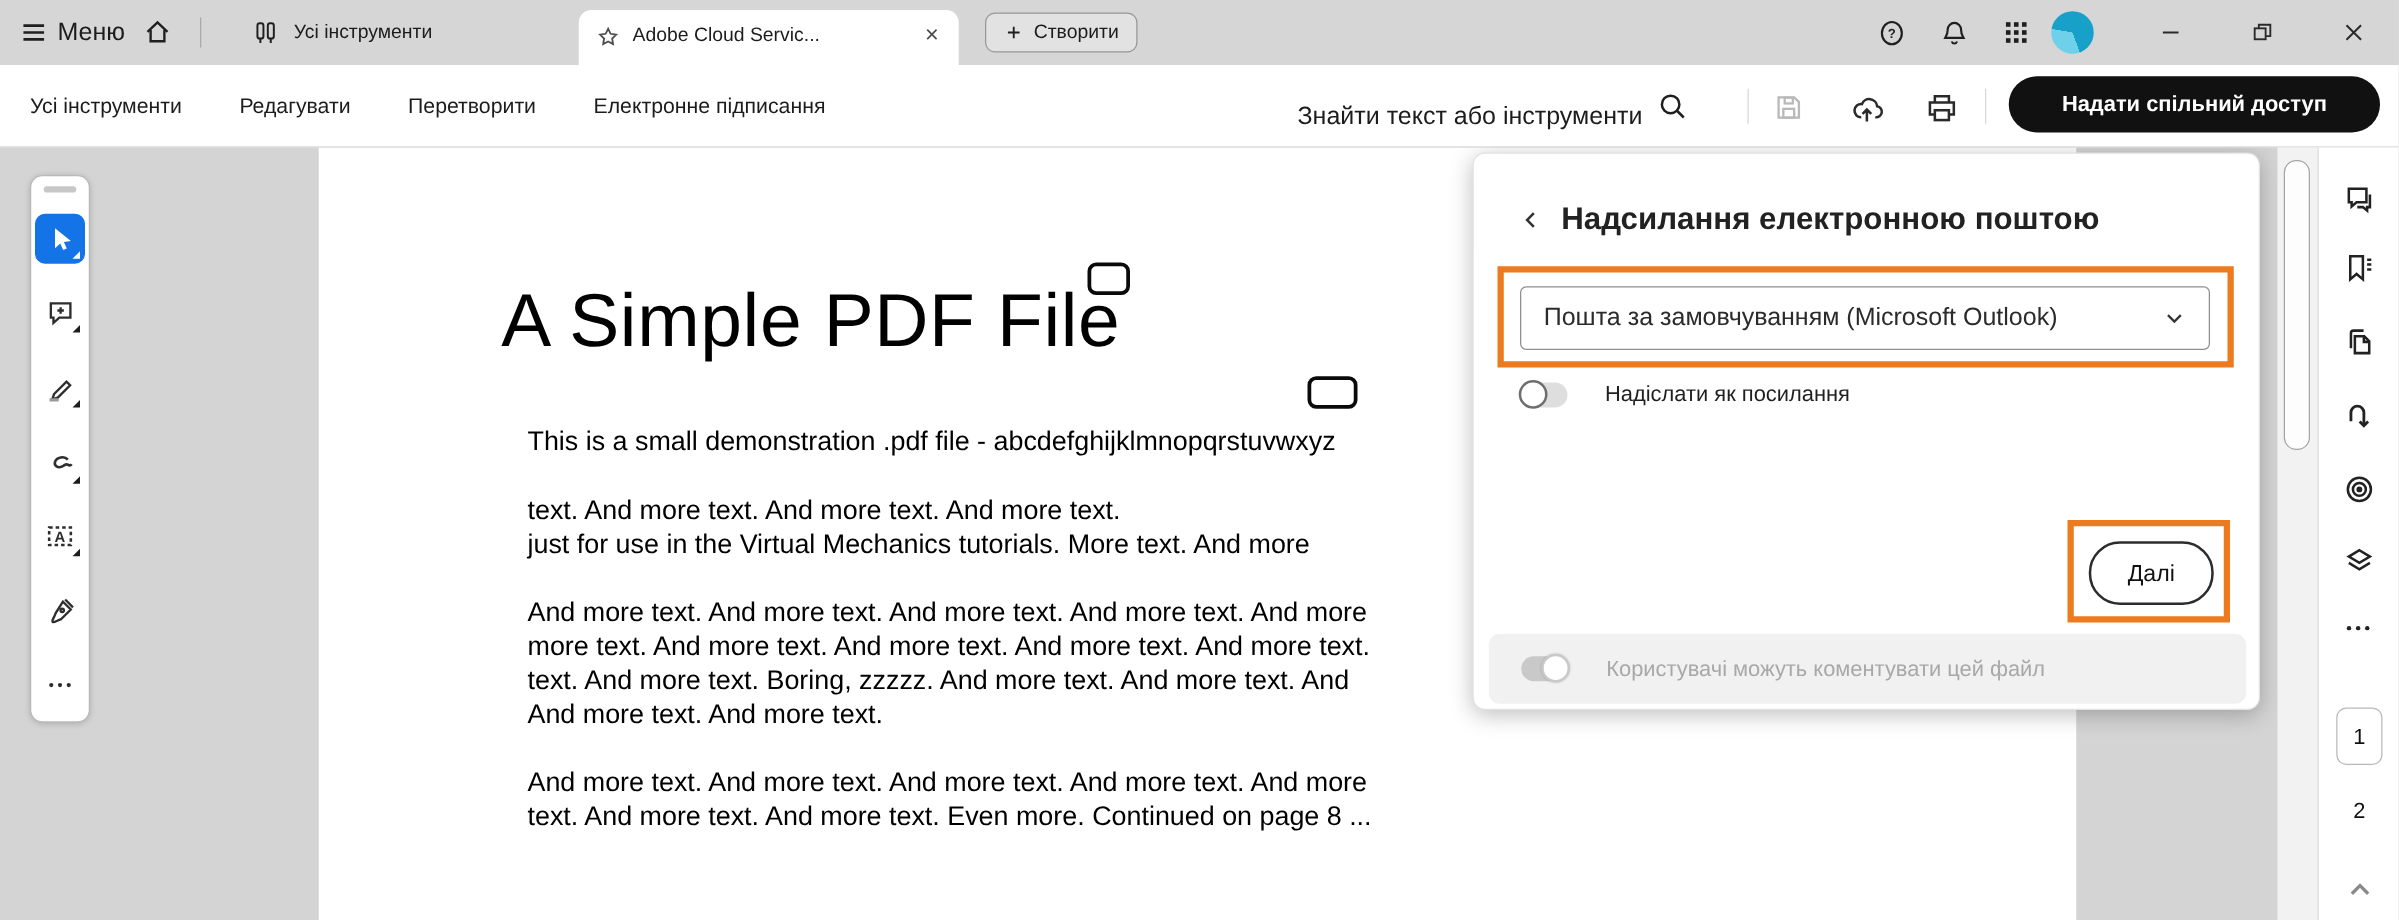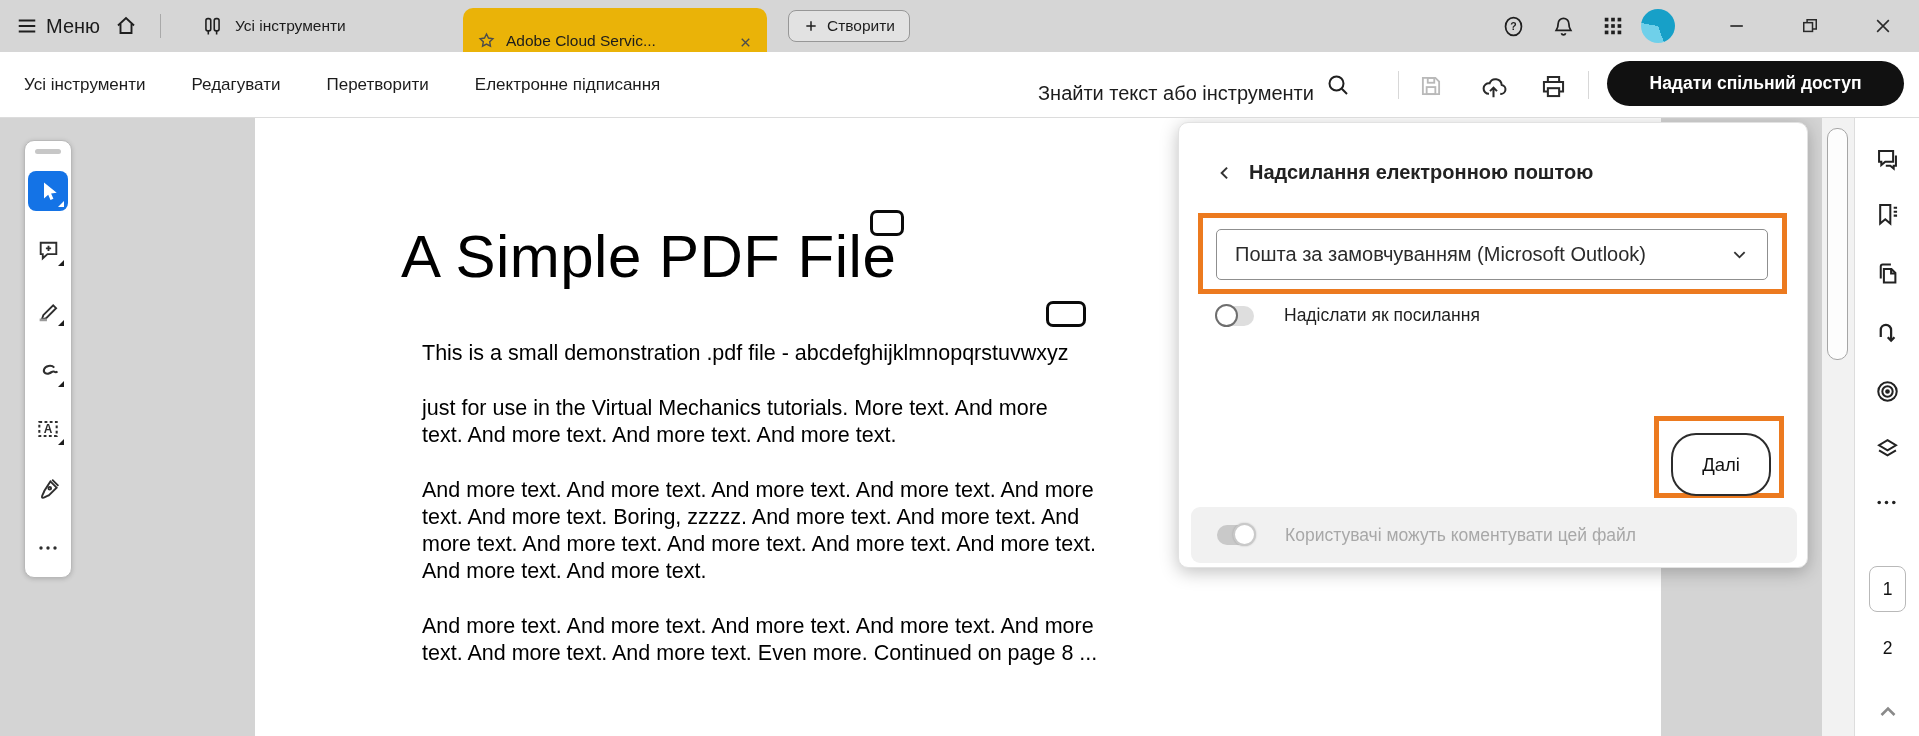--- a/index.html
+++ b/index.html
@@ -8,21 +8,21 @@
   svg { display:block; }
 
   
   .tabbar { position:absolute; left:0; top:0; width:1919px; height:52px; background:#d6d6d6; }
   .hamburger { position:absolute; left:16px; top:15px; cursor:pointer; }
   .menu-label { position:absolute; left:46px; top:0; height:52px; line-height:52px; font-size:20px; cursor:pointer; }
   .home-btn { position:absolute; left:114px; top:14px; cursor:pointer; }
   .tb-divider { position:absolute; left:160px; top:14px; width:1px; height:24px; background:#a9a9a9; }
   .tab-tools { position:absolute; left:178px; top:0; height:52px; display:flex; align-items:center; gap:12px; padding:0 24px; cursor:pointer; }
   .tab-tools span { font-size:15.5px; }
-  .tab-active { position:absolute; left:463px; top:8px; width:304px; height:44px; background:#eab308; border-radius:10px 10px 0 0; display:flex; align-items:flex-end; padding:2px 14px; gap:10px; cursor:pointer; }
+  .tab-active { position:absolute; left:463px; top:8px; width:304px; height:44px; background:#ffffff; border-radius:10px 10px 0 0; display:flex; align-items:flex-start; padding:12px 14px; gap:10px; cursor:pointer; }
   .tab-active .tab-label { font-size:15.5px; flex:1; white-space:nowrap; overflow:hidden; }
   .btn-create { position:absolute; left:788px; top:10px; height:32px; padding:0 14px; border:1px solid #979797; border-radius:8px; background:#e2e2e2; display:flex; align-items:center; gap:8px; font-size:15.5px; cursor:pointer; }
   .top-icon { position:absolute; top:15px; cursor:pointer; color:#1f1f1f; }
   .avatar { position:absolute; left:1641px; top:9px; width:34px; height:34px; border-radius:50%;
             background:conic-gradient(from 160deg, #6fd0ea 0deg 120deg, #17a0c8 120deg 360deg); cursor:pointer; }
   .win-icon { position:absolute; top:16px; cursor:pointer; color:#2a2a2a; }
 
   
   .toolbar { position:absolute; left:0; top:52px; width:1919px; height:66px; background:#ffffff; border-bottom:1px solid #dcdcdc; }
   .menu-items { position:absolute; left:24px; top:0; height:66px; display:flex; align-items:center; gap:46px; }
@@ -48,32 +48,32 @@
   .left-tools { position:absolute; left:24px; top:22px; width:48px; height:438px; background:#fff; border:1px solid #b9b9b9; border-radius:10px; box-shadow:0 1px 5px rgba(0,0,0,.18); }
   .drag-handle { position:absolute; left:10px; top:8px; width:26px; height:5px; border-radius:3px; background:#c7c7c7; cursor:grab; }
   .lt-item { position:absolute; left:3px; width:40px; height:40px; display:flex; align-items:center; justify-content:center; border-radius:8px; color:#2e2e2e; cursor:pointer; }
   .lt-item.active { background:#1473E6; color:#ffffff; }
   .corner-tri { position:absolute; right:4px; bottom:4px; width:0; height:0; border-left:6px solid transparent; border-bottom:6px solid #1d1d1d; }
   .lt-item.active .corner-tri { border-bottom-color:#ffffff; }
 
   
   .panel { position:absolute; left:1178px; top:4px; width:630px; height:446px; background:#ffffff; border:1px solid #e2e2e2; border-radius:10px; box-shadow:0 4px 18px rgba(0,0,0,.25); }
   .panel-header { position:absolute; left:36px; top:38px; display:flex; align-items:center; gap:14px; }
-  .panel-title { font-size:20px; font-weight:bold; color:#222; }
+  .panel-title { font-size:25px; font-weight:bold; color:#222; }
   .back-btn { cursor:pointer; color:#333; }
   .hl-box { position:absolute; border:5px solid #EC7A1F; }
   .hl-dropdown { left:19px; top:90px; width:589px; height:81px; }
   .dropdown { position:absolute; left:37px; top:106px; width:552px; height:51px; border:1px solid #8f8f8f; border-radius:5px; background:#fff; display:flex; align-items:center; padding:0 18px; cursor:pointer; }
   .dropdown span { font-size:20px; color:#2b2b2b; flex:1; }
   .toggle-row { position:absolute; left:37px; top:182px; display:flex; align-items:center; cursor:pointer; }
   .toggle { position:relative; width:38px; height:20px; border-radius:10px; background:#dedede; }
   .toggle .knob { position:absolute; left:-1px; top:-2px; width:23px; height:23px; border-radius:50%; background:#fff; border:2.5px solid #6e6e6e; }
   .toggle-row .tg-label { margin-left:30px; font-size:17.5px; color:#1f1f1f; }
   .hl-next { left:475px; top:293px; width:130px; height:82px; }
-  .btn-next { position:absolute; left:492px; top:310px; width:100px; height:63px; border-radius:25px; border:2.5px solid #2c2c2c; background:#fff; font-size:18.5px; color:#111; display:flex; align-items:center; justify-content:center; cursor:pointer; }
+  .btn-next { position:absolute; left:492px; top:310px; width:100px; height:51px; border-radius:25px; border:2.5px solid #2c2c2c; background:#fff; font-size:18.5px; color:#111; display:flex; align-items:center; justify-content:center; cursor:pointer; }
   .disabled-bar { position:absolute; left:12px; top:384px; width:606px; height:56px; background:#f1f1f1; border-radius:9px; display:flex; align-items:center; padding-left:26px; }
   .toggle.on-disabled { background:#c9c9c9; }
   .toggle.on-disabled .knob { left:auto; right:-1px; border-color:#c9c9c9; box-shadow:0 0 2px rgba(0,0,0,.2); }
   .disabled-bar .tg-label { margin-left:30px; font-size:17.5px; color:#a8a8a8; }
 
   
   .scrollbar { position:absolute; left:1822px; top:118px; width:32px; height:618px; background:#f2f2f2; }
   .scroll-thumb { position:absolute; left:5px; top:10px; width:21px; height:232px; background:#fdfdfd; border:1px solid #a6a6a6; border-radius:10px; cursor:pointer; }
   .rail { position:absolute; left:1854px; top:118px; width:65px; height:618px; background:#ffffff; border-left:1px solid #dddddd; }
   .rail-icon { position:absolute; left:19px; color:#222; cursor:pointer; }
@@ -216,27 +216,27 @@
 <div class="content">
   <div class="page">
     <div class="doc-title">A Simple PDF File</div>
     <span class="field-box fb1"></span>
     <span class="field-box fb2"></span>
     <div class="doc-body">
       <div class="para">
         <div>This is a small demonstration .pdf file - abcdefghijklmnopqrstuvwxyz</div>
       </div>
       <div class="para">
+        <div>text. And more text. And more text. And more text.</div>
         <div>just for use in the Virtual Mechanics tutorials. More text. And more</div>
-        <div>text. And more text. And more text. And more text.</div>
       </div>
       <div class="para">
         <div>And more text. And more text. And more text. And more text. And more</div>
+        <div>more text. And more text. And more text. And more text. And more text.</div>
         <div>text. And more text. Boring, zzzzz. And more text. And more text. And</div>
-        <div>more text. And more text. And more text. And more text. And more text.</div>
         <div>And more text. And more text.</div>
       </div>
       <div class="para">
         <div>And more text. And more text. And more text. And more text. And more</div>
         <div>text. And more text. And more text. Even more. Continued on page 8 ...</div>
       </div>
     </div>
   </div>
 
   <div class="left-tools">

